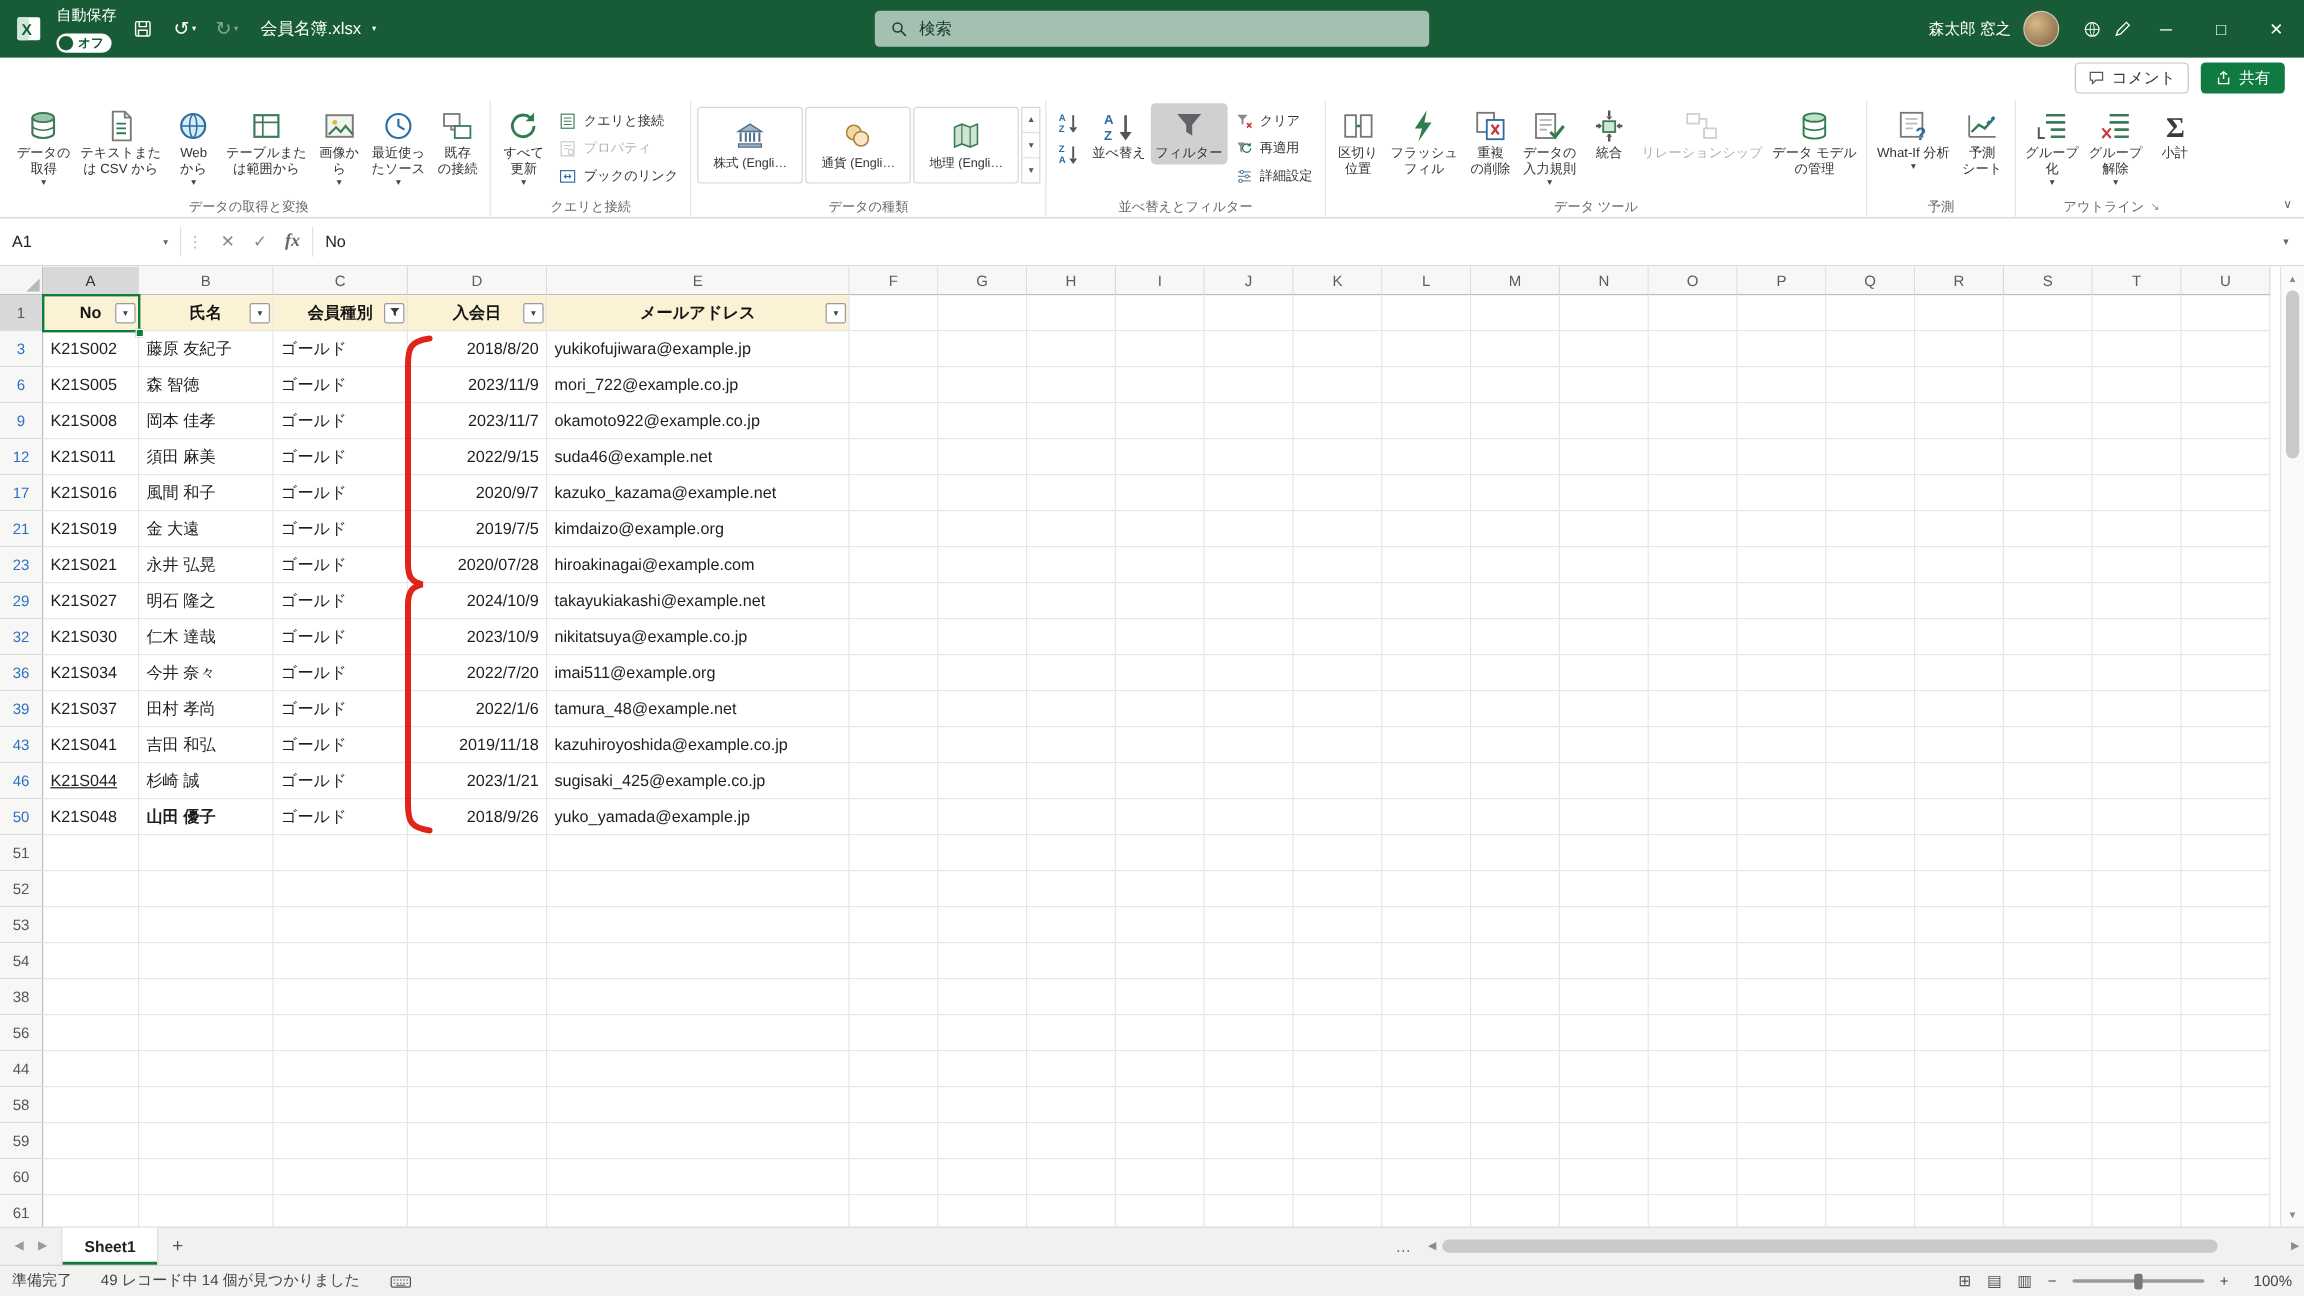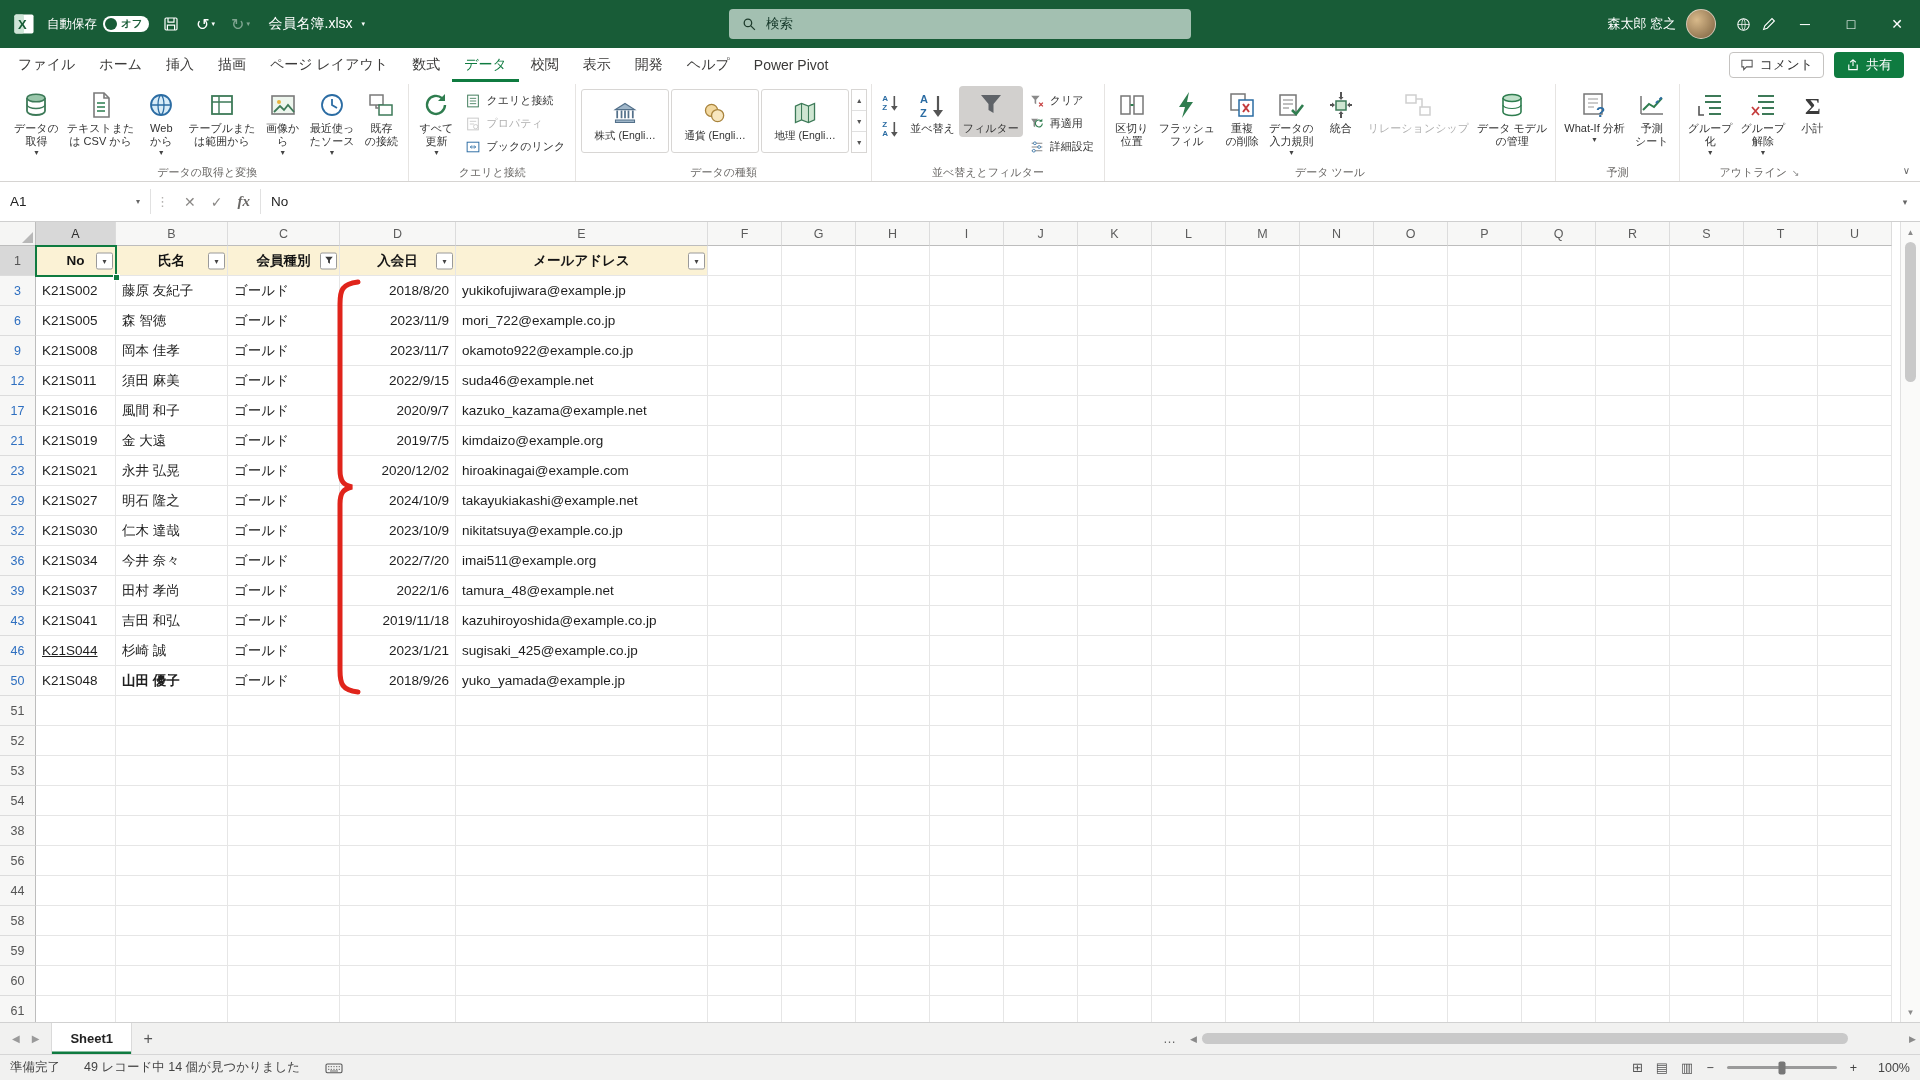--- a/index.html
+++ b/index.html
@@ -3,21 +3,21 @@
 <meta charset="utf-8">
 <style>
   *{box-sizing:border-box;margin:0;padding:0;}
   html,body{width:1920px;height:1080px;overflow:hidden;}
   body{font-family:"Liberation Sans","DejaVu Sans",sans-serif;background:#fff;color:#222;user-select:none;}
 
   
   .titlebar{height:48px;background:#185C37;display:flex;align-items:center;position:relative;color:#fff;}
   .tb-group{display:flex;align-items:center;gap:9px;padding-left:10px;}
   .app-icon{width:28px;height:28px;display:flex;align-items:center;justify-content:center;}
-  .autosave{display:flex;align-items:flex-start;gap:6px;font-size:12.5px;white-space:nowrap;}
+  .autosave{display:flex;align-items:flex-start;gap:6px;font-size:12.5px;white-space:nowrap;flex-direction:column;}
   .toggle{height:16px;border-radius:9px;background:#fff;display:flex;align-items:center;padding:2px 6px 2px 2px;gap:4px;}
   .knob{width:12px;height:12px;border-radius:50%;background:#185C37;}
   .toggle .st{color:#185C37;font-size:10.5px;font-weight:bold;}
   .tb-icon-btn{min-width:26px;height:28px;display:flex;align-items:center;justify-content:center;font-size:16px;border-radius:4px;color:#fff;}
   .chev-sm{font-size:7px;margin-left:2px;}
   .dim{opacity:.45;}
   .doc-title{display:flex;align-items:center;gap:7px;font-size:14px;margin-left:6px;white-space:nowrap;}
   .searchbox{position:absolute;left:50%;top:9px;transform:translateX(-50%);width:462px;height:30px;background:#A3C0B1;border-radius:4px;display:flex;align-items:center;gap:9px;padding-left:12px;color:#16382A;font-size:13.5px;}
   .tb-right{margin-left:auto;display:flex;align-items:center;height:100%;}
   .user-name{font-size:13px;margin-right:10px;white-space:nowrap;}
@@ -163,34 +163,20 @@
           <path d="M6 24l2-6L20 6l4 4-12 12z" fill="none" stroke="#fff" stroke-width="1.8"></path>
         </svg>
     </span>
     <span class="win-btn">─</span>
     <span class="win-btn">□</span>
     <span class="win-btn">✕</span>
   </div>
 </div>
 
 <div class="menubar">
-  <div class="menu-tabs" id="menu-tabs">
-      <div class="menu-tab">ファイル</div>
-      <div class="menu-tab">ホーム</div>
-      <div class="menu-tab">挿入</div>
-      <div class="menu-tab">描画</div>
-      <div class="menu-tab">ページ レイアウト</div>
-      <div class="menu-tab">数式</div>
-      <div class="menu-tab active">データ</div>
-      <div class="menu-tab">校閲</div>
-      <div class="menu-tab">表示</div>
-      <div class="menu-tab">開発</div>
-      <div class="menu-tab">ヘルプ</div>
-      <div class="menu-tab">Power Pivot</div>
-    </div>
   <div class="menubar-right">
     <span class="comments-btn">
       <svg width="14" height="14" viewBox="0 0 30 30">
           <path d="M4 5h22v14H14l-6 6v-6H4z" fill="none" stroke="#555" stroke-width="2.2"></path>
         </svg>
       <span>コメント</span>
     </span>
     <span class="share-btn">
       <svg width="14" height="14" viewBox="0 0 30 30">
           <path d="M15 4v13" stroke="#fff" stroke-width="2.4"></path>
@@ -834,21 +820,21 @@
       <div class="cell" style="width: 74px;"></div>
       <div class="cell" style="width: 74px;"></div>
       <div class="cell" style="width: 74px;"></div>
       <div class="cell" style="width: 74px;"></div>
     </div>
     <div class="grid-row">
       <div class="row-num filtered">23</div>
       <div class="cell" style="width: 80px;">K21S021</div>
       <div class="cell" style="width: 112px;">永井 弘晃</div>
       <div class="cell" style="width: 112px;">ゴールド</div>
-      <div class="cell right" style="width: 116px;">2020/12/02</div>
+      <div class="cell right" style="width: 116px;">2020/07/28</div>
       <div class="cell" style="width: 252px;">hiroakinagai@example.com</div>
       <div class="cell" style="width: 74px;"></div>
       <div class="cell" style="width: 74px;"></div>
       <div class="cell" style="width: 74px;"></div>
       <div class="cell" style="width: 74px;"></div>
       <div class="cell" style="width: 74px;"></div>
       <div class="cell" style="width: 74px;"></div>
       <div class="cell" style="width: 74px;"></div>
       <div class="cell" style="width: 74px;"></div>
       <div class="cell" style="width: 74px;"></div>

